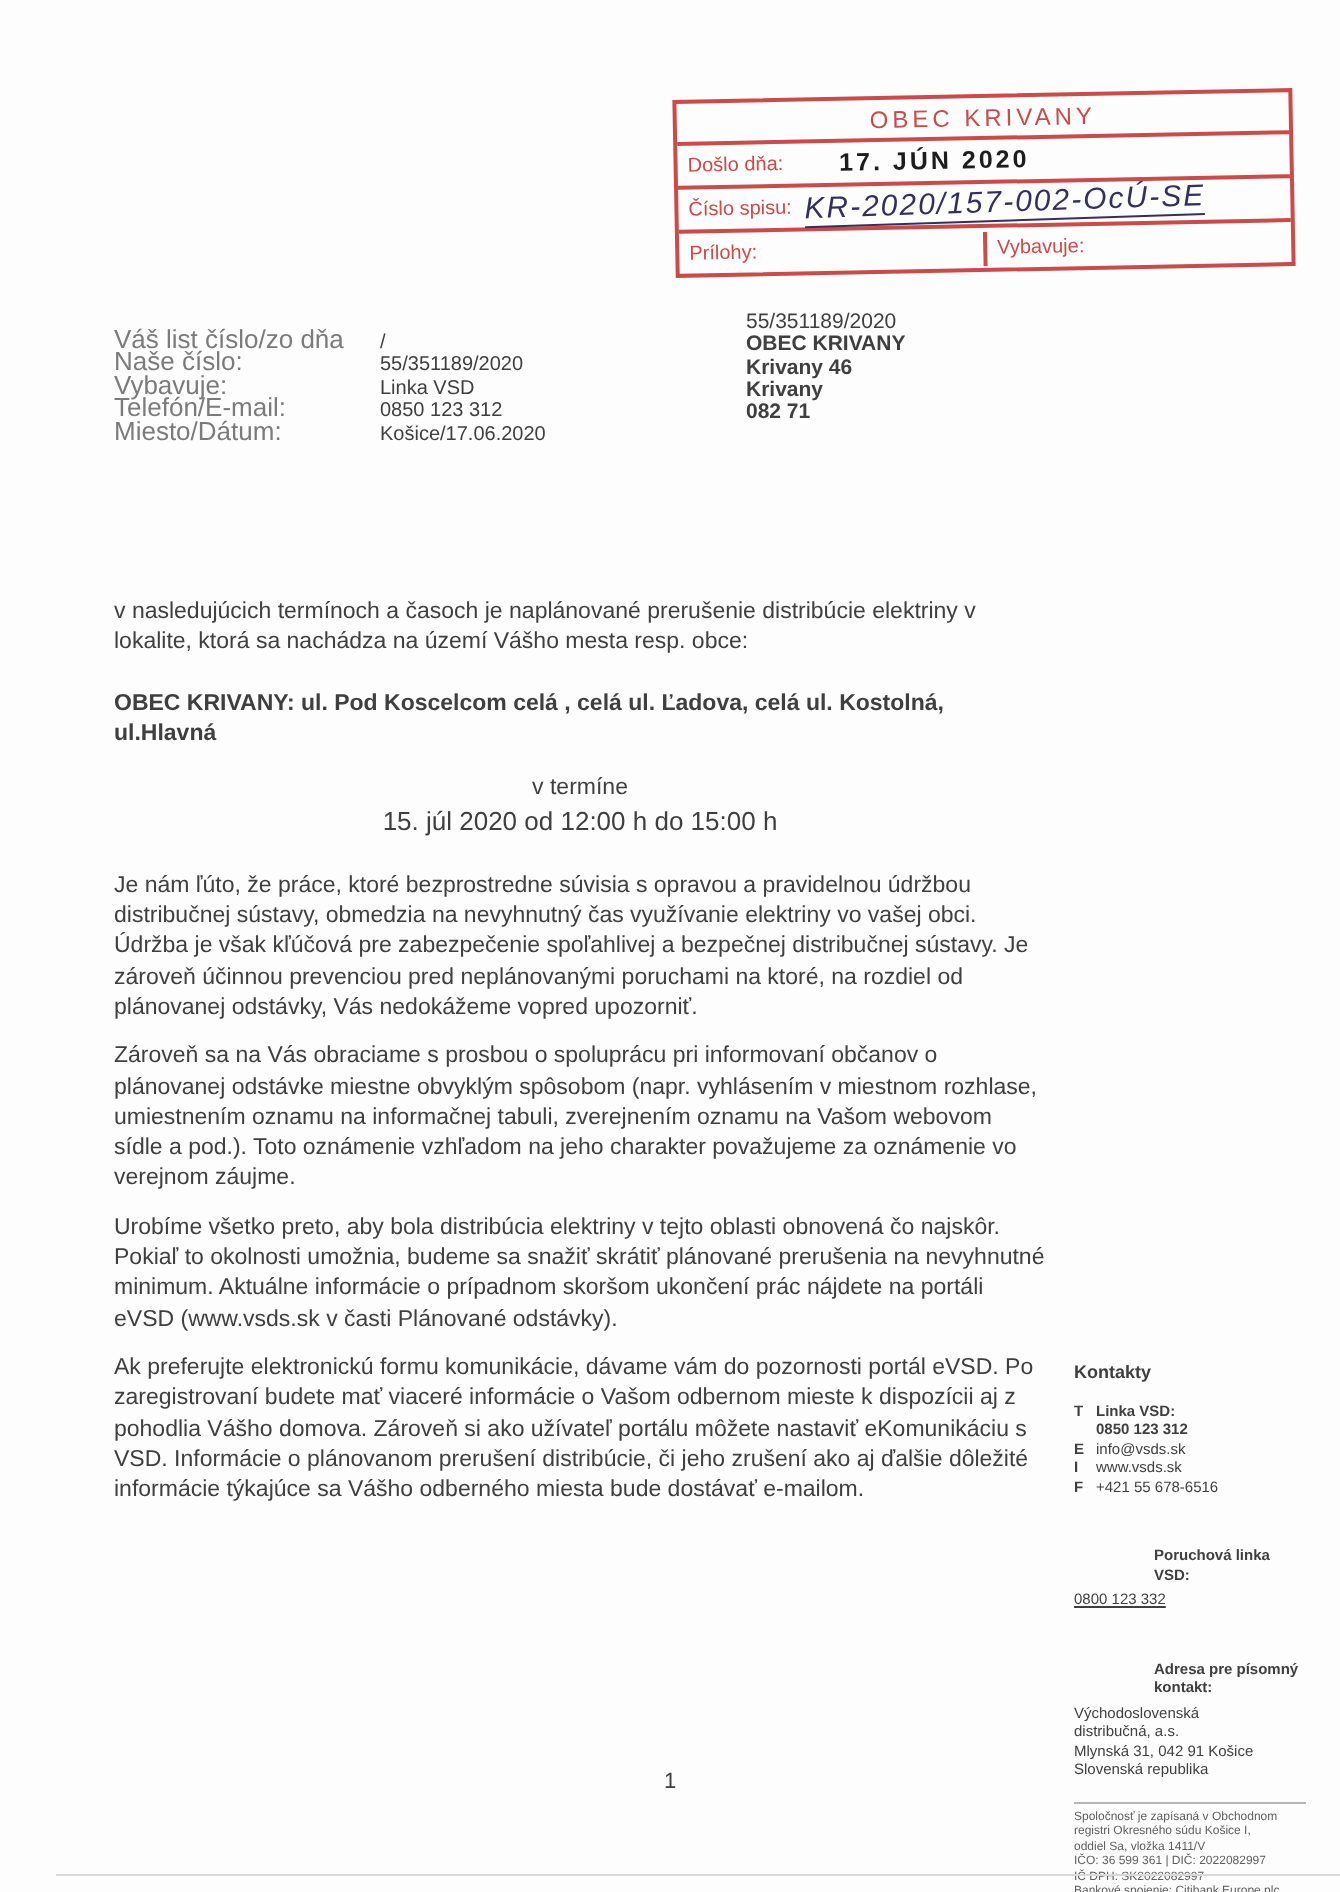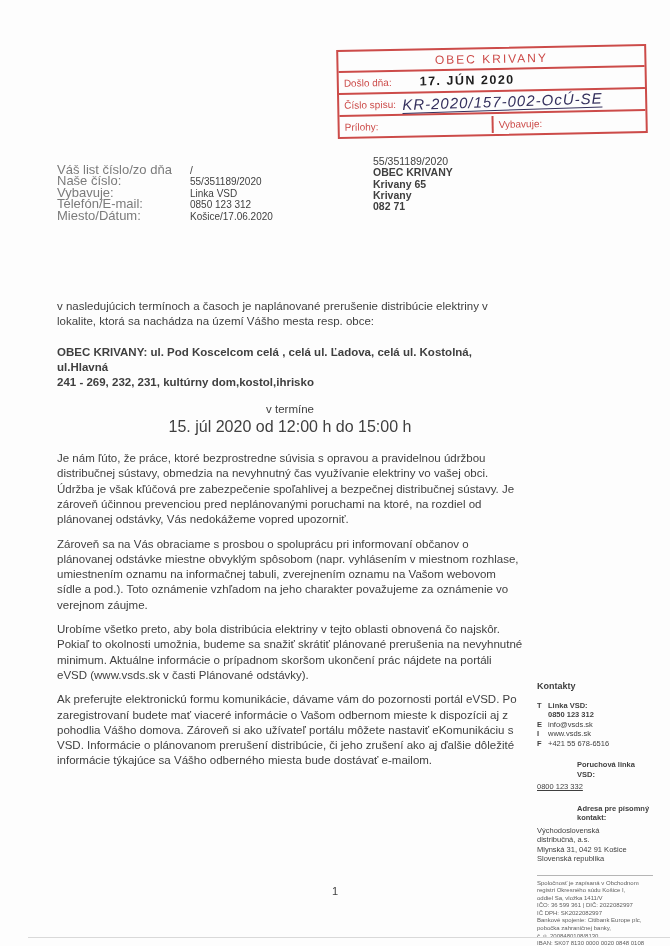--- a/index.html
+++ b/index.html
@@ -49,31 +49,31 @@
   .recipient .addr { font-weight:bold; }
 
   
   .body { position:absolute; left:57px; top:299px; width:466px;
           font-size:11.5px; line-height:15.3px; }
   .body .b, .b { font-weight:normal; }
   .salutation { margin-bottom:16px; }
   .intro { margin-bottom:15px; }
   .location { font-weight:bold; margin-bottom:10px; }
   .term-label { text-align:center; margin-top:12px; }
-  .term-line { text-align:center; font-size:16px; margin:1px 0 17px; }
+  .term-line { text-align:center; font-size:13px; margin:1px 0 17px; }
   .para { margin-bottom:9px; }
 
   
   .sidebar { position:absolute; left:537px; top:682px; width:116px;
              font-size:7.5px; line-height:9.5px; color:#3f3f3f; }
   .sidebar-title { font-weight:bold; font-size:9px; margin-bottom:9px; }
   .contact-row { display:flex; }
   .contact-k { width:11px; font-weight:bold; flex:0 0 11px; }
   .contact-row.strong .contact-v { font-weight:bold; }
-  .section-label { font-weight:bold; margin-top:12px;padding-left:40px; }
+  .section-label { font-weight:bold; margin-top:25px;padding-left:40px; }
   .section-value { margin-top:3px;text-decoration:underline; }
   .addr-lines { margin-top:3px; }
   .fine-print { margin-top:11px; border-top:1px solid #b5b5b5; padding-top:4px;
                 font-size:6px; line-height:7.6px; color:#5e5e5e; }
 
   
   .page-number { position:absolute; left:0; right:0; top:885px; text-align:center; font-size:11px; }
   .scan-edge-bottom { position:absolute; left:28px; right:0; top:937px; height:1px; background:#d9d9d9; }
 </style>
 </head>
@@ -117,30 +117,29 @@
     </div>
     <div class="meta-row">
       <span class="meta-label">Miesto/Dátum:</span>
       <span class="meta-value">Košice/17.06.2020</span>
     </div>
   </div>
 
   <div class="recipient">
     <div class="ref">55/351189/2020</div>
     <div class="addr">OBEC KRIVANY</div>
-    <div class="addr">Krivany 65</div>
+    <div class="addr">Krivany 46</div>
     <div class="addr">Krivany</div>
     <div class="addr">082 71</div>
   </div>
 
   <div class="body">
     <div class="intro"><span>v nasledujúcich termínoch a časoch je naplánované </span><span class="b">prerušenie distribúcie elektriny</span><span> v lokalite, ktorá sa nachádza na území Vášho mesta resp. obce:</span></div>
     <div class="location">
       <div>OBEC KRIVANY: ul. Pod Koscelcom celá , celá ul. Ľadova, celá ul. Kostolná, ul.Hlavná</div>
-      <div>241 - 269, 232, 231, kultúrny dom,kostol,ihrisko</div>
     </div>
     <div class="term-label">v termíne</div>
     <div class="term-line"><span class="b">15. júl 2020</span><span>  od </span><span class="b">12:00 h</span><span>  do </span><span class="b">15:00 h</span></div>
     <div class="para"><span class="b">Je nám ľúto</span><span>, že práce, ktoré bezprostredne súvisia s opravou a pravidelnou údržbou distribučnej sústavy, obmedzia na nevyhnutný čas využívanie elektriny vo vašej obci. Údržba je však kľúčová pre zabezpečenie spoľahlivej a bezpečnej distribučnej sústavy. Je zároveň účinnou prevenciou pred neplánovanými poruchami na ktoré, na rozdiel od plánovanej odstávky, Vás nedokážeme vopred upozorniť.</span></div>
     <div class="para"><span>Zároveň sa na Vás obraciame s </span><span class="b">prosbou o spoluprácu pri informovaní občanov</span><span> o plánovanej odstávke miestne obvyklým spôsobom (napr. vyhlásením v miestnom rozhlase, umiestnením oznamu na informačnej tabuli, zverejnením oznamu na Vašom webovom sídle a pod.). Toto oznámenie vzhľadom na jeho charakter považujeme za oznámenie vo verejnom záujme.</span></div>
     <div class="para"><span class="b">Urobíme všetko preto</span><span>, aby bola distribúcia elektriny v tejto oblasti obnovená </span><span class="b">čo najskôr</span><span>. Pokiaľ to okolnosti umožnia, budeme sa snažiť skrátiť plánované prerušenia na nevyhnutné minimum. </span><span class="b">Aktuálne informácie o prípadnom skoršom ukončení prác</span><span> nájdete na portáli eVSD (www.vsds.sk v časti Plánované odstávky).</span></div>
     <div class="para"><span>Ak preferujte </span><span class="b">elektronickú formu komunikácie</span><span>, dávame vám do pozornosti portál eVSD. Po zaregistrovaní budete mať viaceré informácie o Vašom odbernom mieste k dispozícii aj z pohodlia Vášho domova. Zároveň si ako užívateľ portálu môžete nastaviť eKomunikáciu s VSD. Informácie o plánovanom prerušení distribúcie, či jeho zrušení ako aj ďalšie dôležité informácie týkajúce sa Vášho odberného miesta bude dostávať e-mailom.</span></div>
   </div>
 
   <div class="sidebar">

